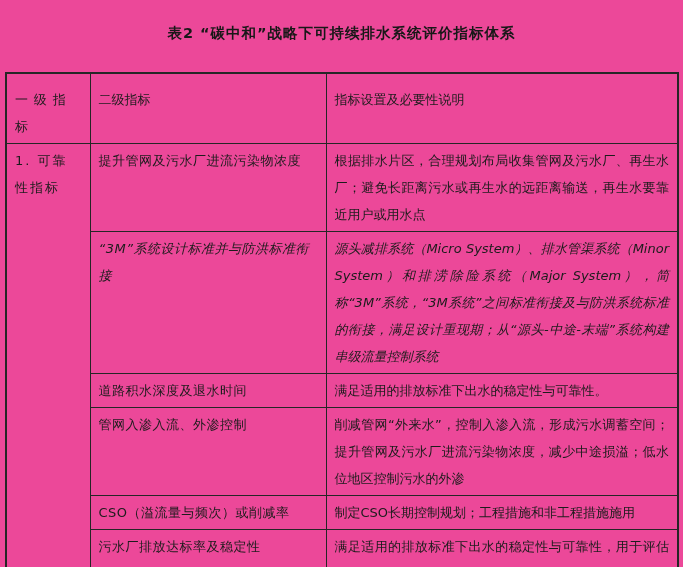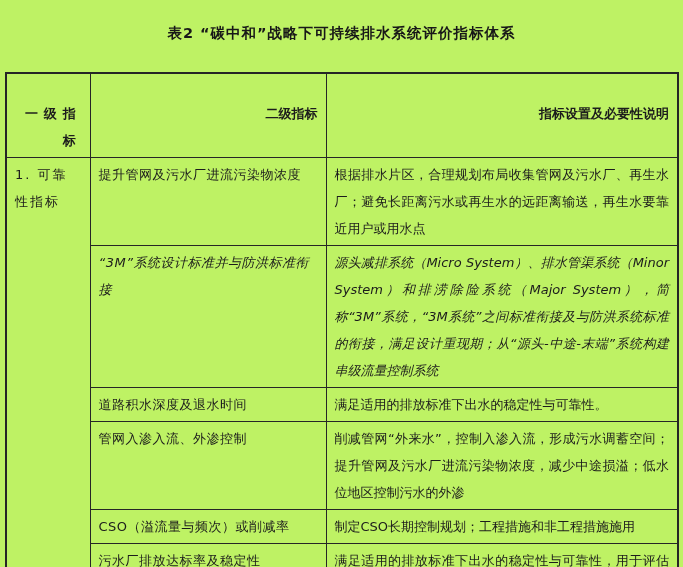--- a/index.html
+++ b/index.html
@@ -4,21 +4,21 @@
 <style>
   html, body {
     margin: 0;
     padding: 0;
     background: #ffffff;
   }
   .page {
     position: relative;
     width: 683px;
     height: 567px;
-    background: #bef264;
+    background: #ec4899;
     overflow: hidden;
     font-family: "DejaVu Sans", "Liberation Sans", sans-serif;
     color: #1c1c1c;
   }
   .doc-title {
     position: absolute;
     top: 24px;
     left: 0;
     width: 100%;
     text-align: center;
@@ -43,23 +43,23 @@
     padding: 3px 8px;
     line-height: 27px;
     font-weight: normal;
     word-break: break-word;
     overflow: hidden;
   }
   table.indicator-table {
     border: 2px solid #262626;
   }
   tr.header-row th {
-    font-weight: bold;
-    text-align: right;
-    padding-top: 26px;
+    font-weight: normal;
+    text-align: left;
+    padding-top: 12px;
     height: 54px;
     box-sizing: border-box;
   }
   th.col1-head {
     letter-spacing: 0.45em;
     padding-left: 4px;
     padding-right: 2px;
   }
   td.level1-cell {
     letter-spacing: 2px;

